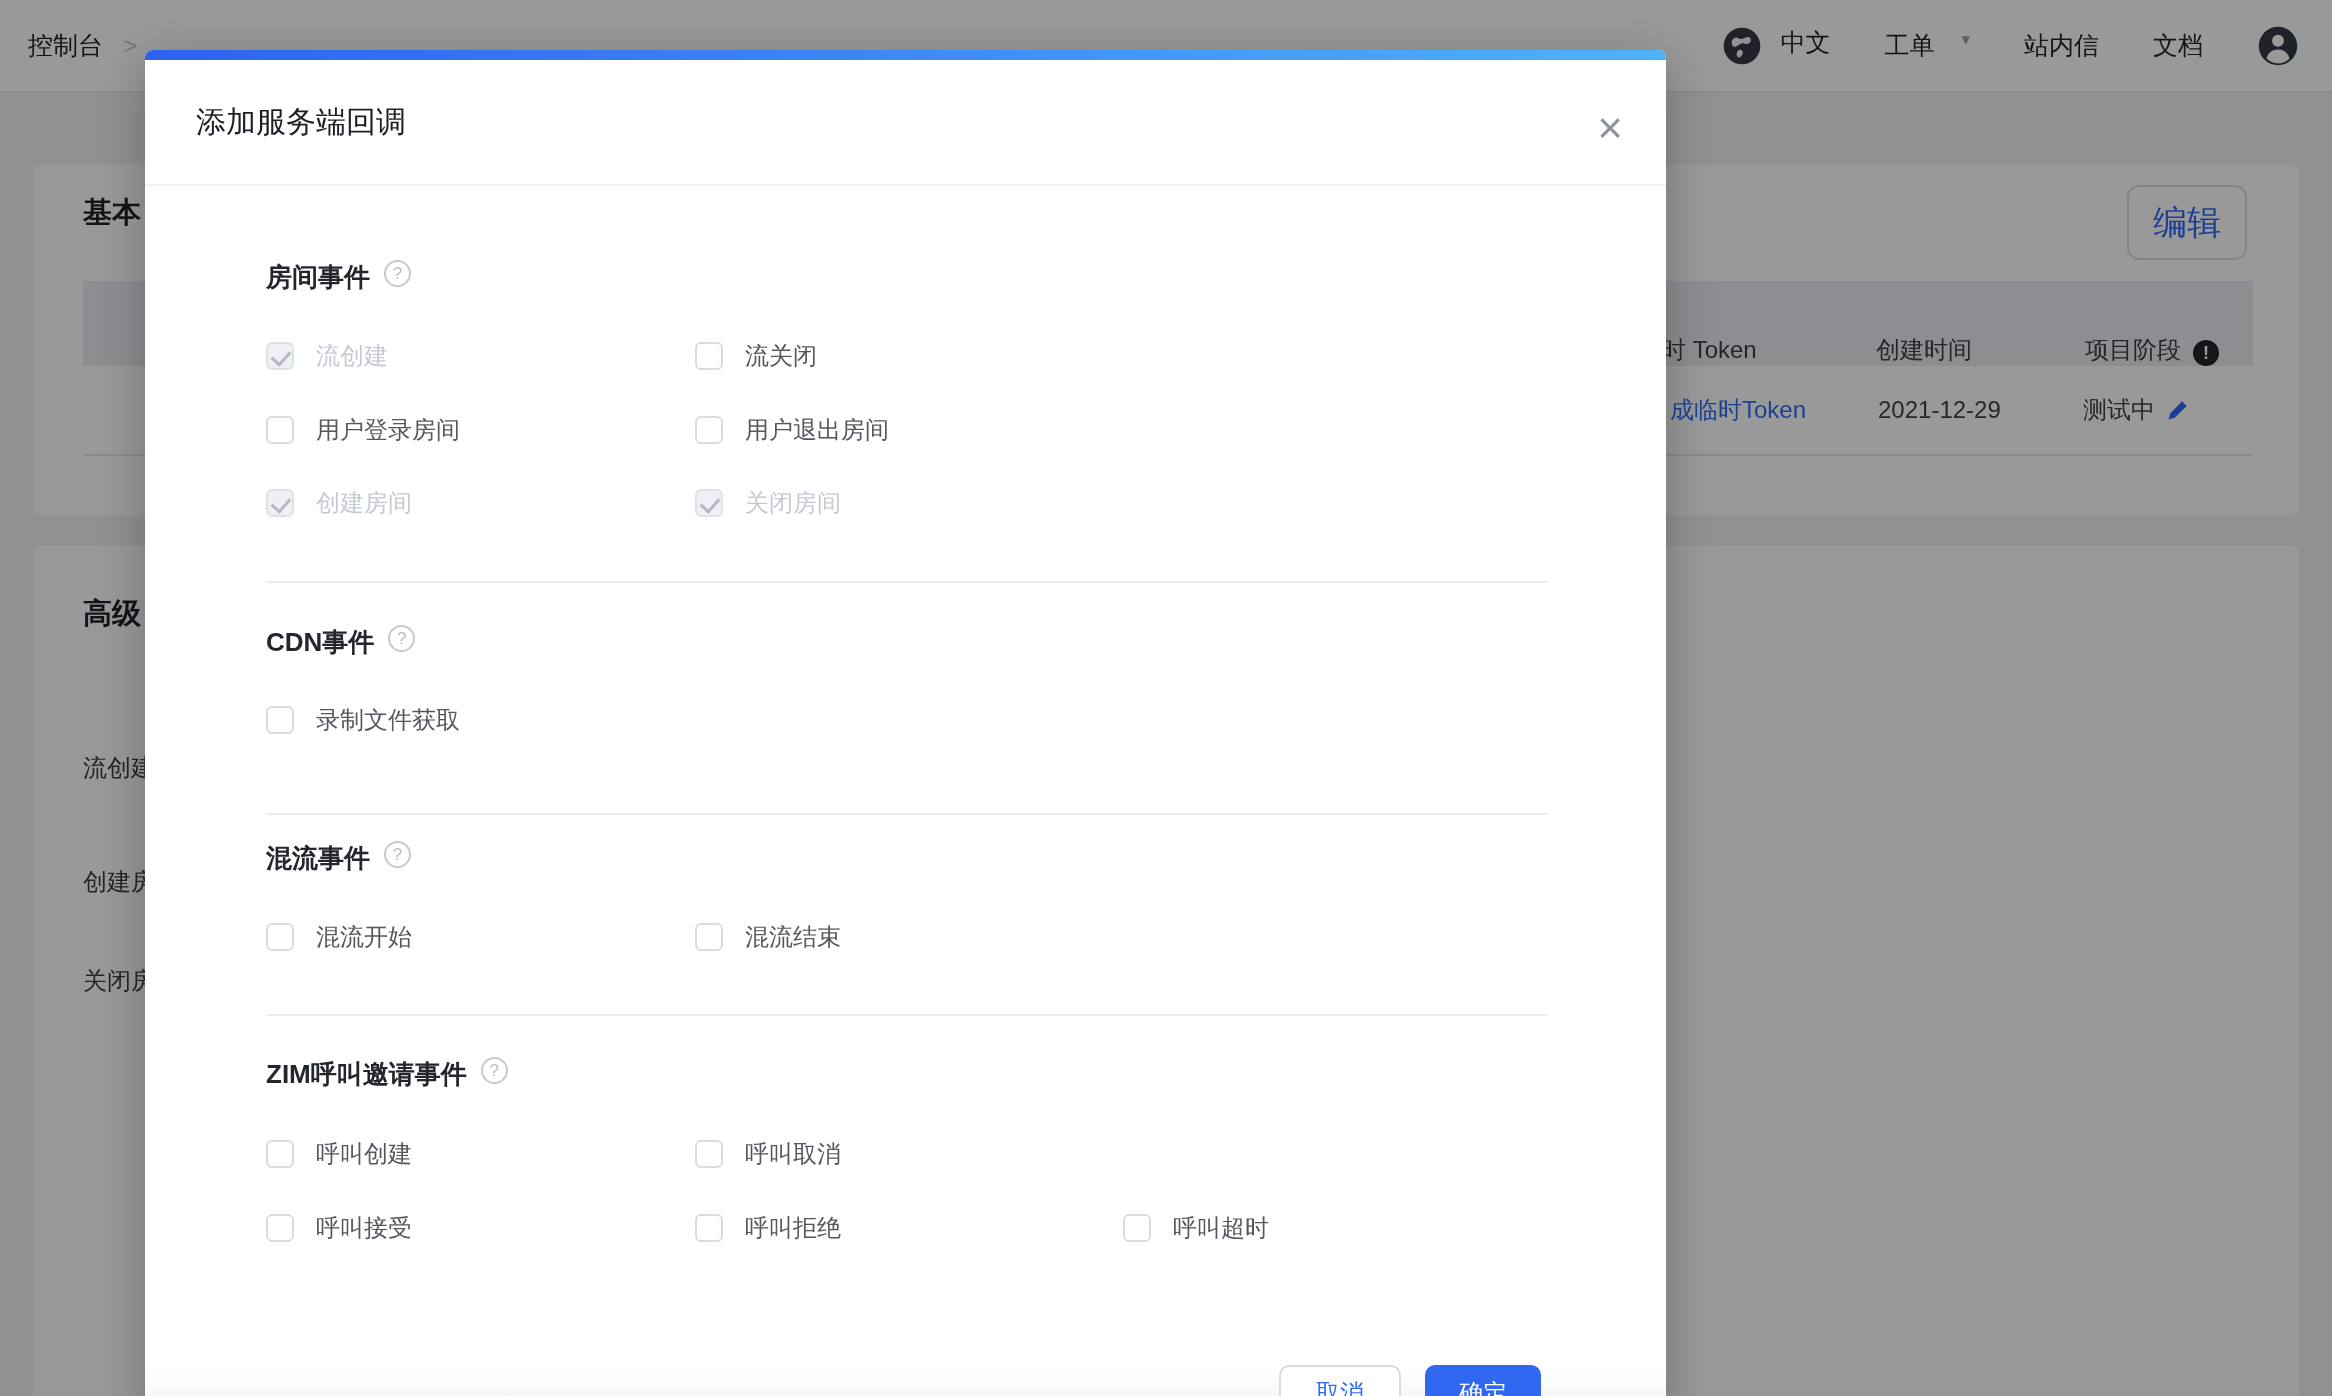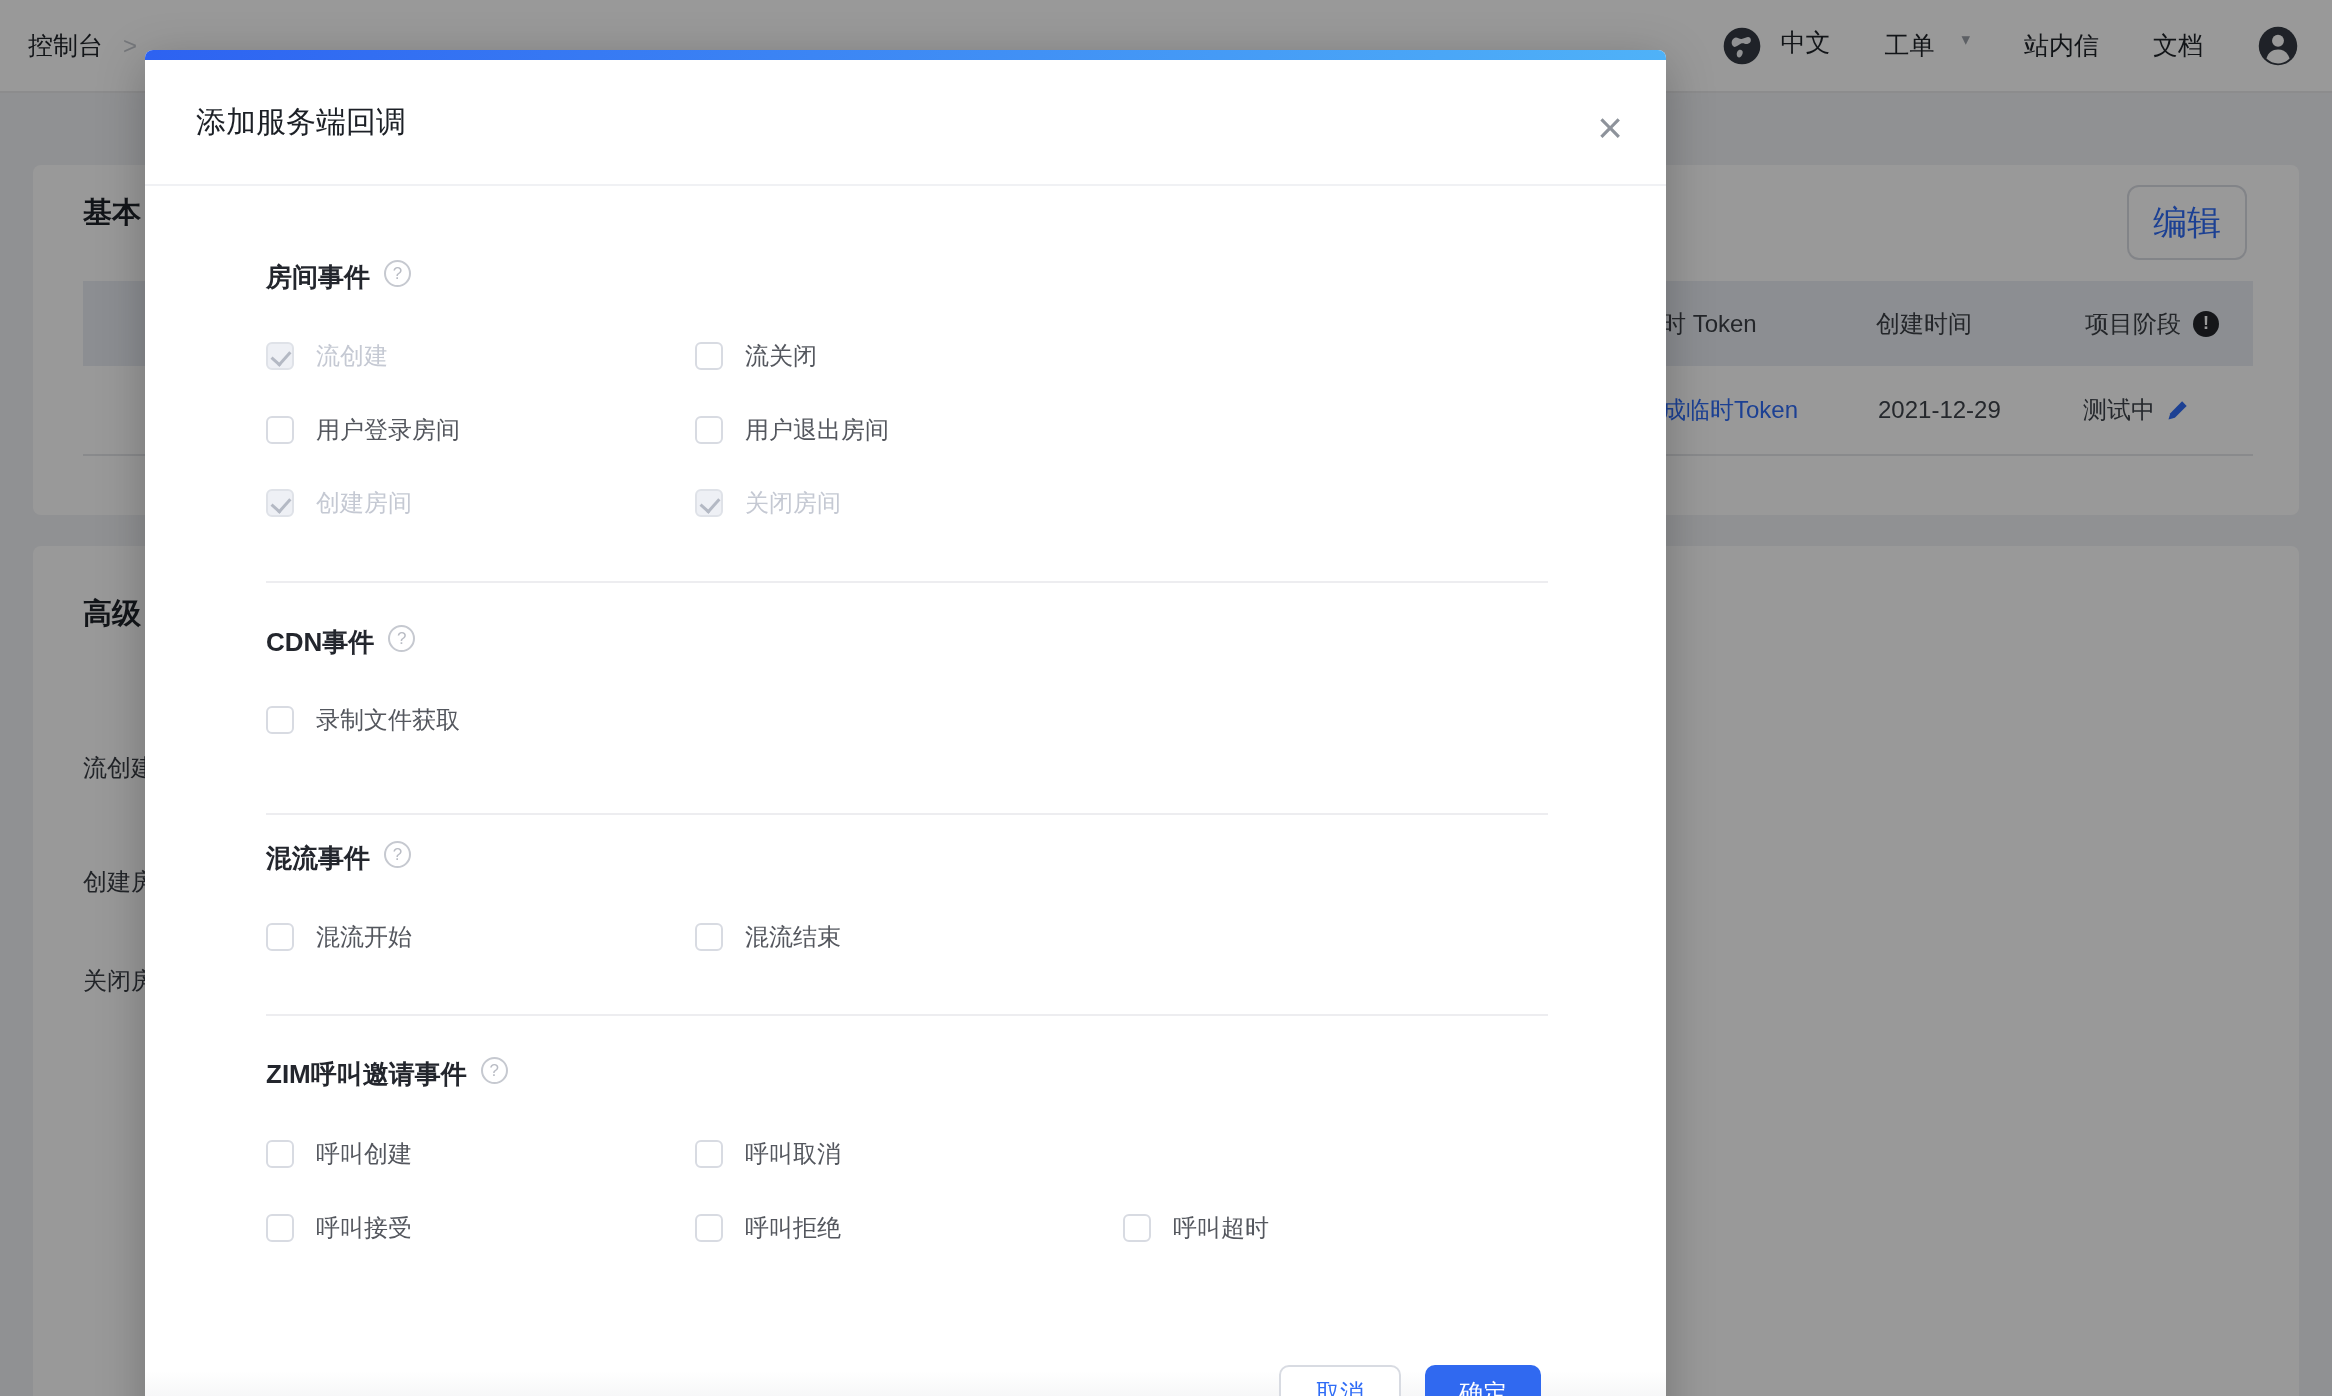--- a/index.html
+++ b/index.html
@@ -40,27 +40,27 @@
   .card-title { position:absolute; left:50px; top:28px; font-size:29px; font-weight:700; color:#1f232a; }
   .edit-btn {
     position:absolute; left:2094px; top:20px; width:120px; height:75px;
     background:#fff; border:2px solid #d9dce3; border-radius:12px;
     font-size:34px; color:var(--link); font-family:inherit; cursor:pointer;
   }
   .thead {
     position:absolute; left:50px; top:116px; width:2170px; height:85px;
     background:#e9edf3;
   }
-  .thcell { position:absolute; top:0; height:85px; display:flex; align-items:center; gap:12px;
+  .thcell { position:absolute; top:0; height:85px; display:flex; align-items:flex-end; gap:12px;
             font-size:24px; color:#3c4046; }
   .trow { position:absolute; left:50px; top:201px; width:2170px; height:90px;
           border-bottom:2px solid #e4e6ea; }
   .tdcell { position:absolute; top:0; height:88px; display:flex; align-items:center; gap:10px;
             font-size:24px; color:#3f444b; }
-  .link { color:var(--link); }
+  .link { color:var(--link);margin-left:8px; }
   .info-ico {
     width:26px; height:26px; border-radius:50%; background:#23262b; color:#fff;
     display:inline-flex; align-items:center; justify-content:center;
     font-size:18px; font-weight:700;
   }
   .pencil { width:26px; height:26px; color:var(--link); }
   .adv-row { position:absolute; left:50px; font-size:24px; color:#3a3e45; white-space:nowrap; }
 
   
   .overlay { position:absolute; inset:0; background:rgba(0,0,0,0.40); }

